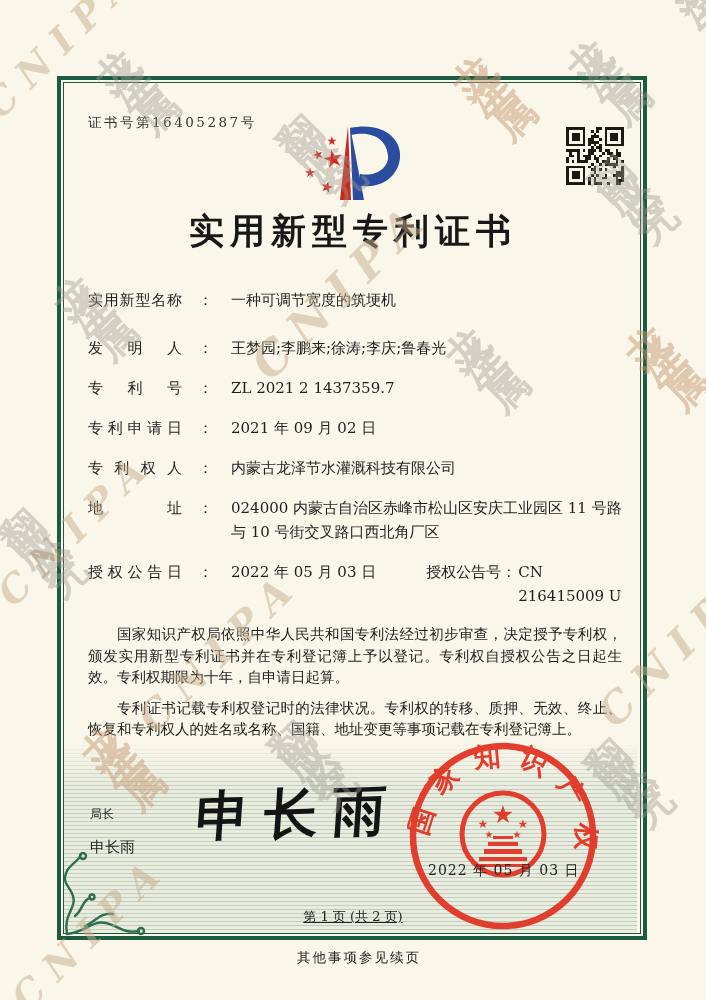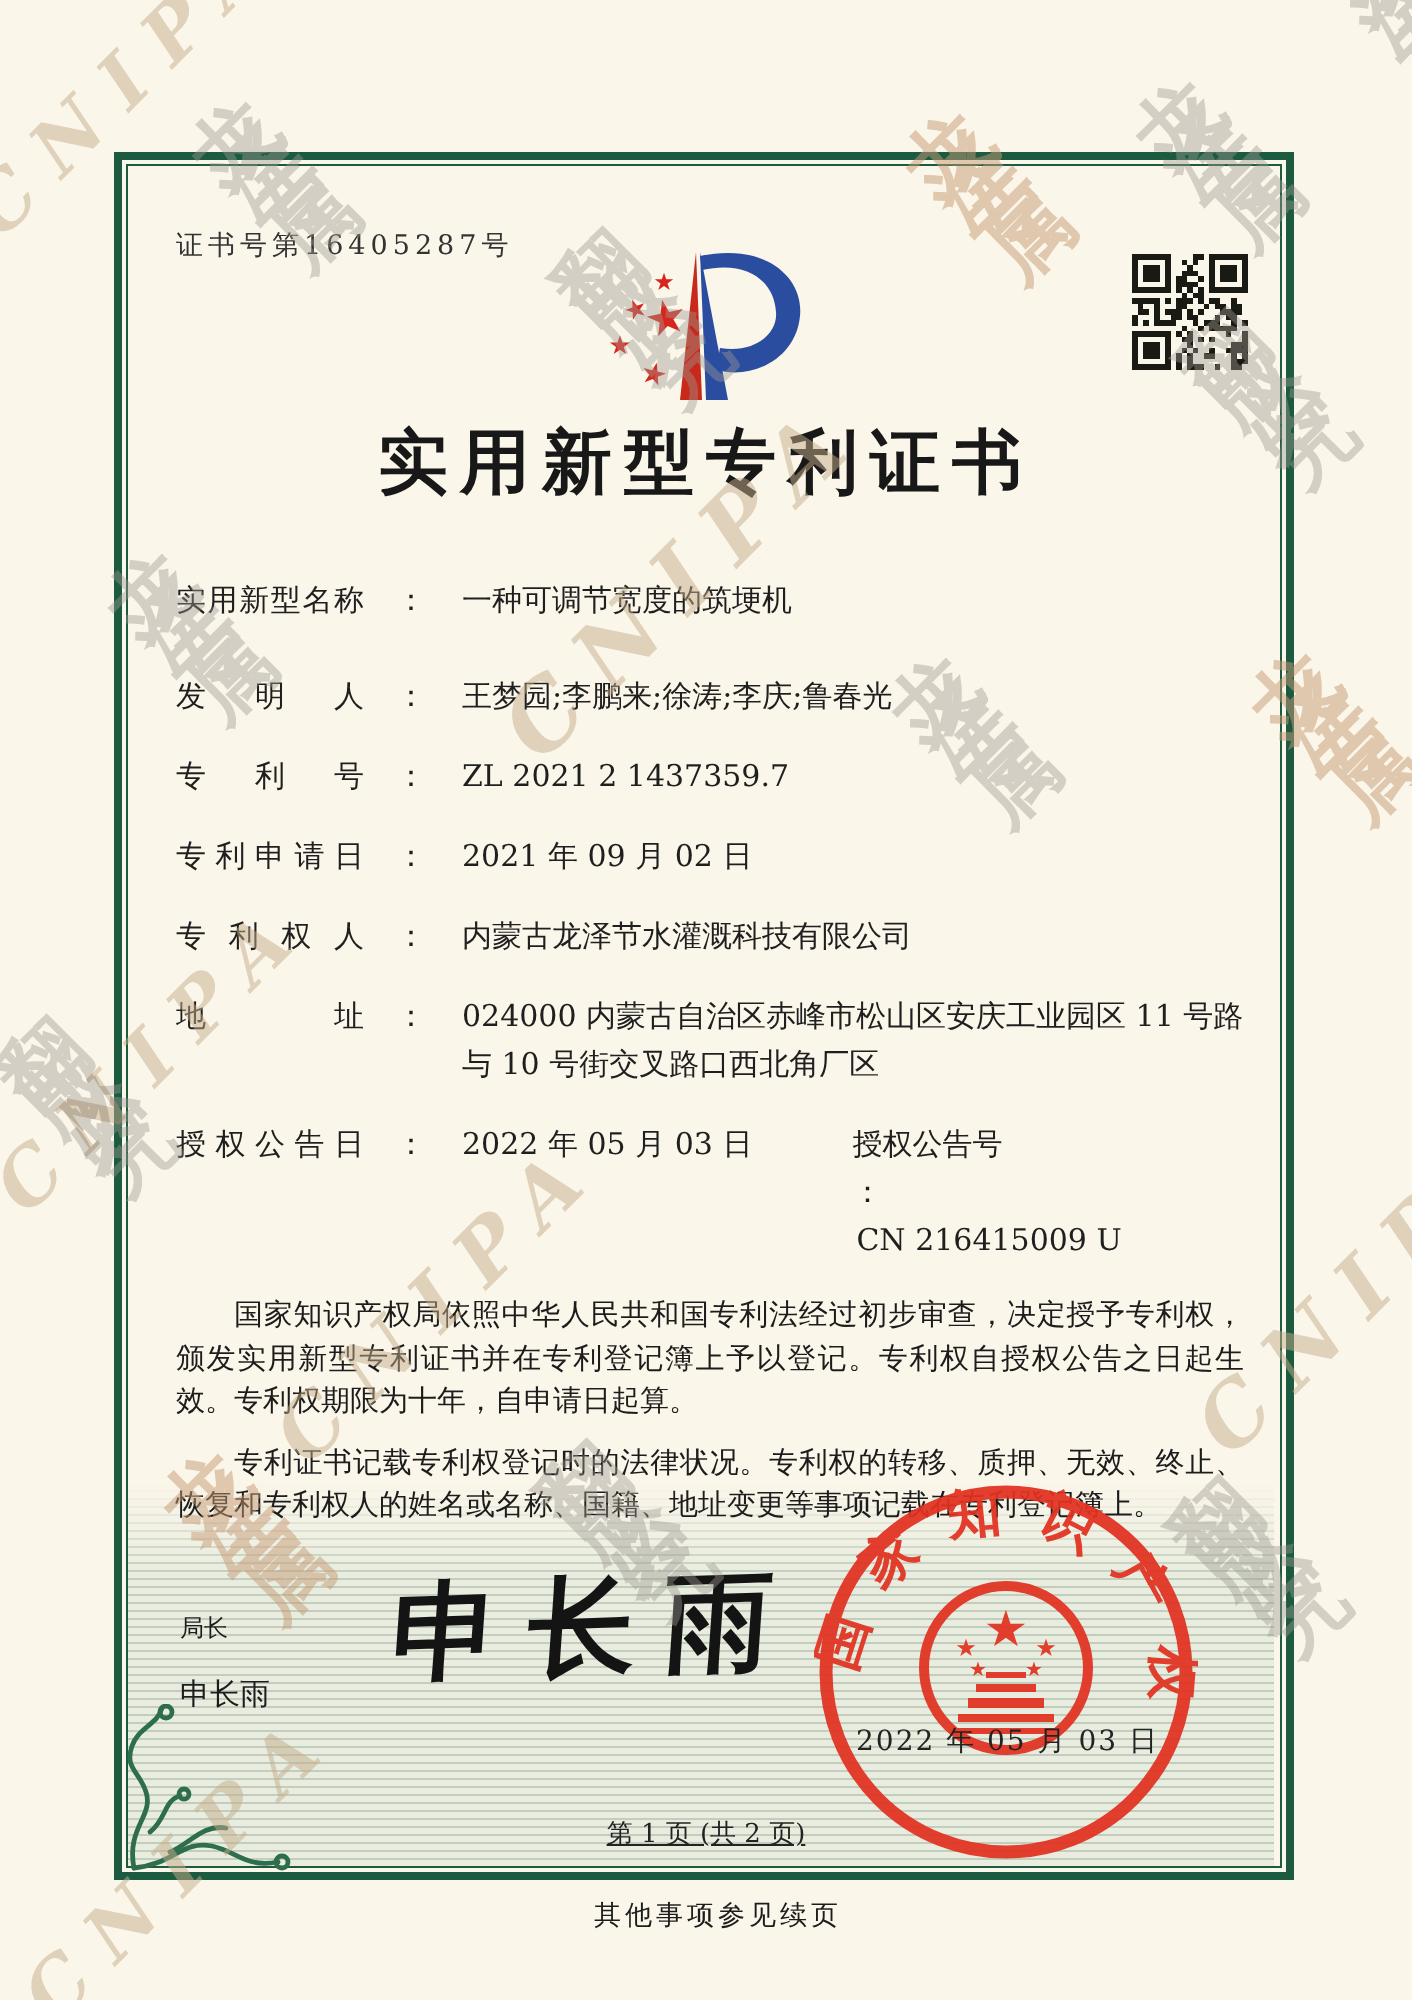--- a/index.html
+++ b/index.html
@@ -36,21 +36,21 @@
     position:absolute; left:100px; top:208px; width:506px; z-index:3;
     text-align:center; font-size:35px; font-weight:bold; letter-spacing:6px; color:#181818;
   }
   
   .content-column{ position:absolute; left:88px; top:288px; width:534px; z-index:3; }
   .field-row{ display:flex; font-size:15px; line-height:24px; margin-bottom:16px; color:#1f1f1f;gap:16px;}
   .field-row.first{ margin-bottom:24px; }
   .field-label{ width:94px; flex:0 0 94px; text-align:justify; text-align-last:justify; }
   .field-colon{ flex:0 0 auto; }
   .field-value{ flex:1 1 auto; padding-left:2px; }
-  .pair2{ display:flex; margin-left:34px;flex-direction:column; }
+  .pair2{ display:flex; margin-left:34px; }
   .pair2 .field-label{ width:auto; flex:0 0 auto; text-align-last:auto; }
   .paragraphs{ margin-top:14px; }
   .para{
     font-size:14.5px; line-height:21.5px; text-align:justify; text-indent:2em;
     margin:0 0 9px 0; color:#1c1c1c;
   }
   
   .official-title{ position:absolute; left:90px; top:806px; font-size:12px; z-index:3; color:#1c1c1c;}
   .official-name{ position:absolute; left:90px; top:838px; font-size:15px; z-index:3; color:#1c1c1c;}
   .signature{

